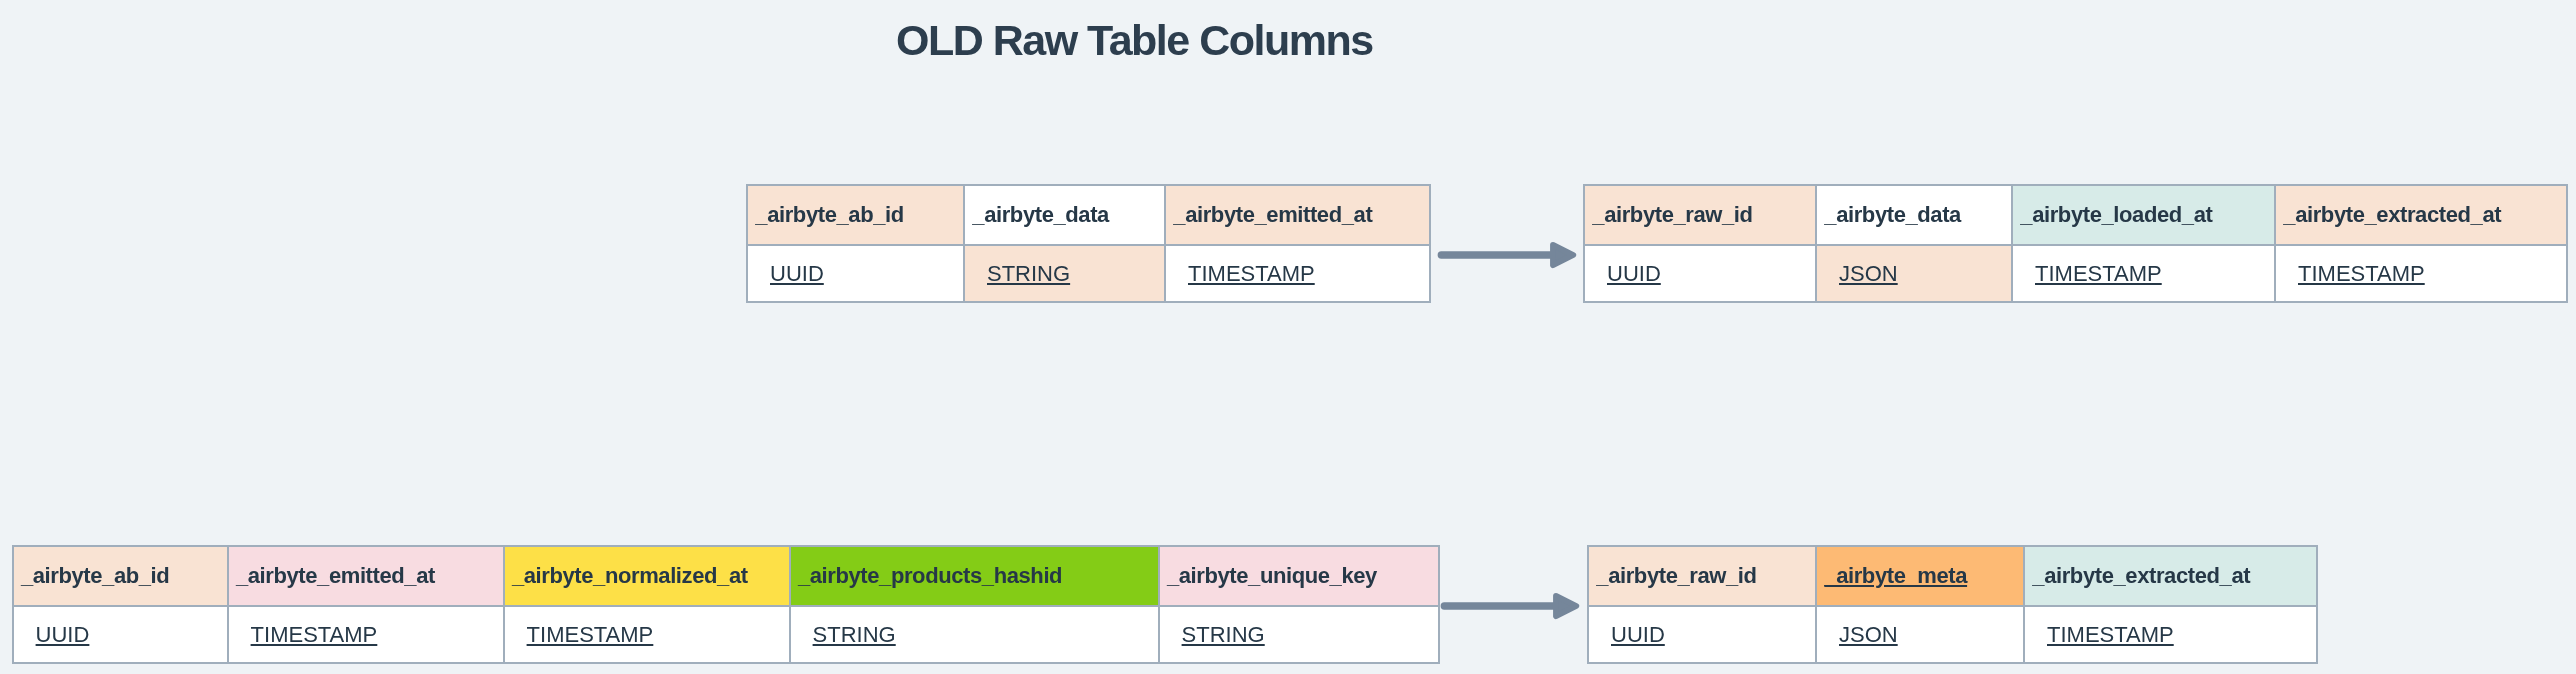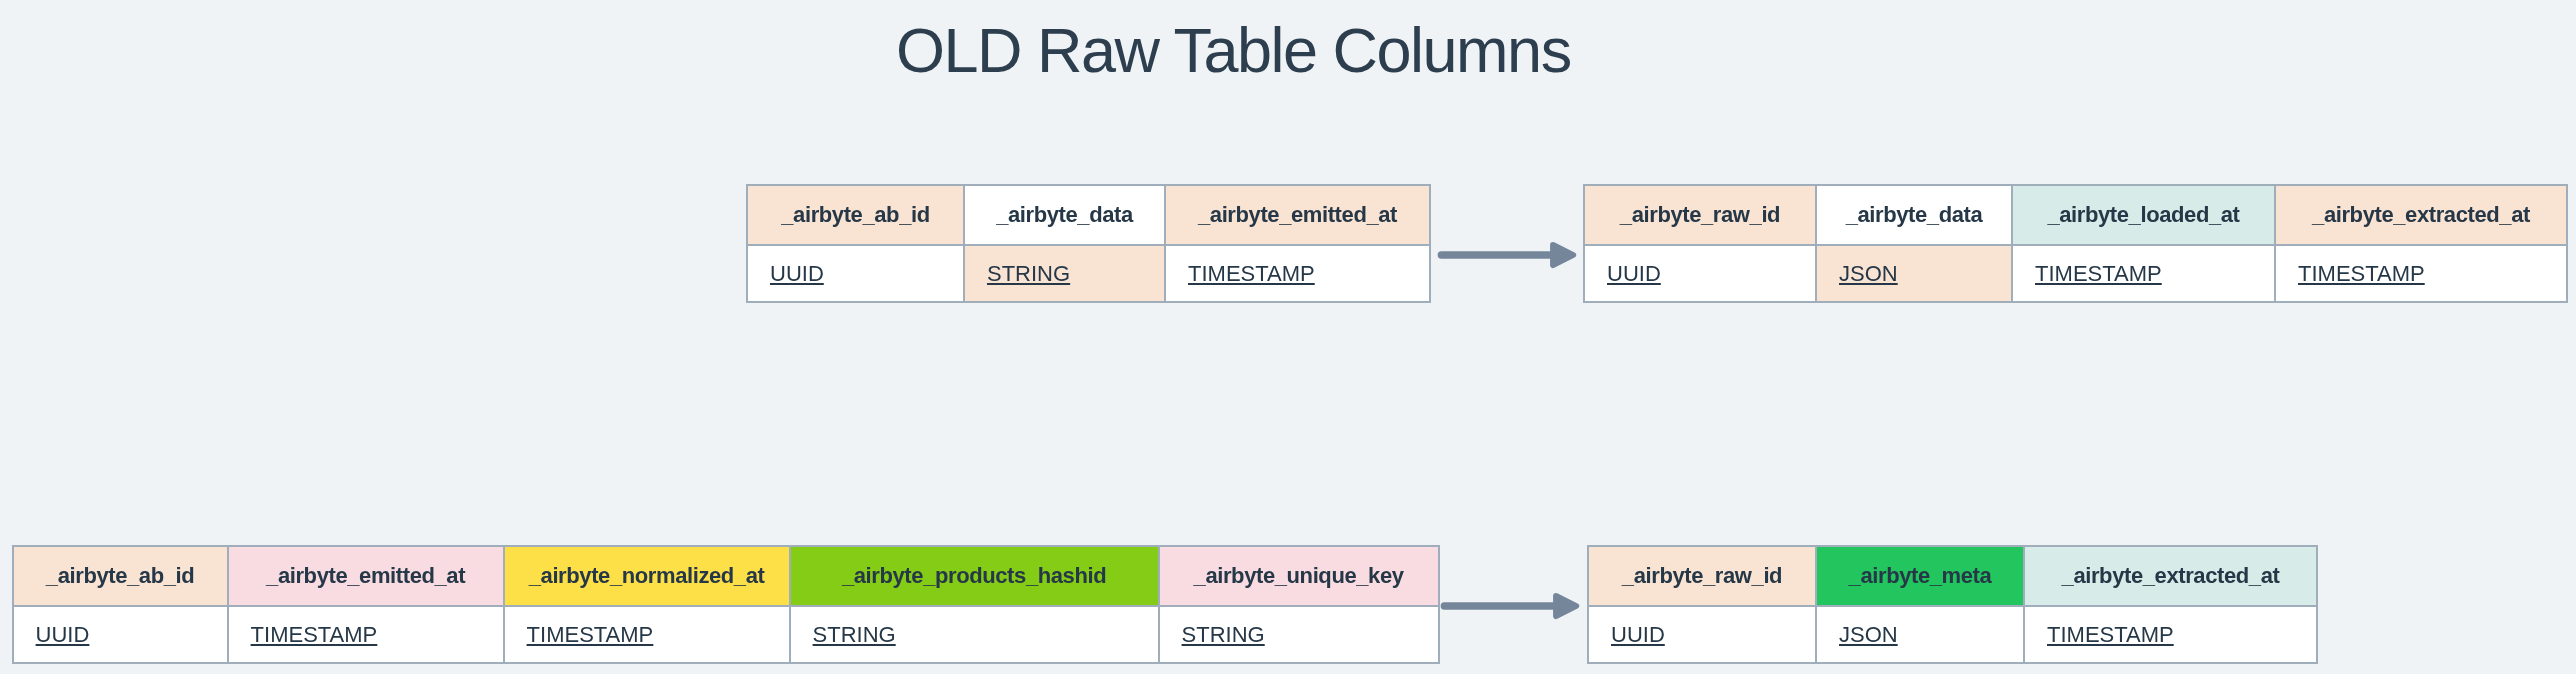--- a/index.html
+++ b/index.html
@@ -6,22 +6,22 @@
   body { font-family: "Liberation Sans", sans-serif; }
   #stage {
     position: relative;
     width: 2576px;
     height: 675px;
     background: var(--background);
     overflow: hidden;
   }
   .heading {
     position: absolute;
-    font-size: 63px;
-    font-weight: 400;
+    font-size: 43px;
+    font-weight: 700;
     letter-spacing: -1.5px;
     line-height: 1;
     color: var(--heading);
     white-space: nowrap;
   }
   table.schema {
     position: absolute;
     border-collapse: collapse;
     table-layout: fixed;
     background: #ffffff;
@@ -29,21 +29,21 @@
   table.schema th, table.schema td {
     border: 2.2px solid var(--border);
     font-size: 22px;
     color: var(--text);
     overflow: hidden;
     white-space: nowrap;
   }
   table.schema th {
     height: 58px;
     font-weight: 700;
-    text-align: center;
+    text-align: left;
     letter-spacing: -0.4px;
     padding: 0 7.3px;
   }
   table.schema td {
     height: 55px;
     font-weight: 400;
     text-align: left;
     padding: 0 7.3px 0 22px;
     text-decoration: underline;
   }
@@ -139,21 +139,21 @@
 
   <table class="schema" style="left:1587px; top:545px; width:729px;">
     <colgroup>
         <col style="width:228px">
         <col style="width:208px">
         <col style="width:293px">
       </colgroup>
     <tbody>
         <tr>
       <th style="background-color: rgb(249, 227, 211);">_airbyte_raw_id</th>
-      <th style="background-color: #22c55e;">_airbyte_meta</th>
+      <th style="background-color: #fdba74; text-decoration: underline;">_airbyte_meta</th>
       <th style="background-color: rgb(215, 235, 232);">_airbyte_extracted_at</th>
     </tr>
     <tr>
       <td style="background-color: rgb(255, 255, 255);">UUID</td>
       <td style="background-color: rgb(255, 255, 255);">JSON</td>
       <td style="background-color: rgb(255, 255, 255);">TIMESTAMP</td>
     </tr>
   </tbody>
     </table>
 

